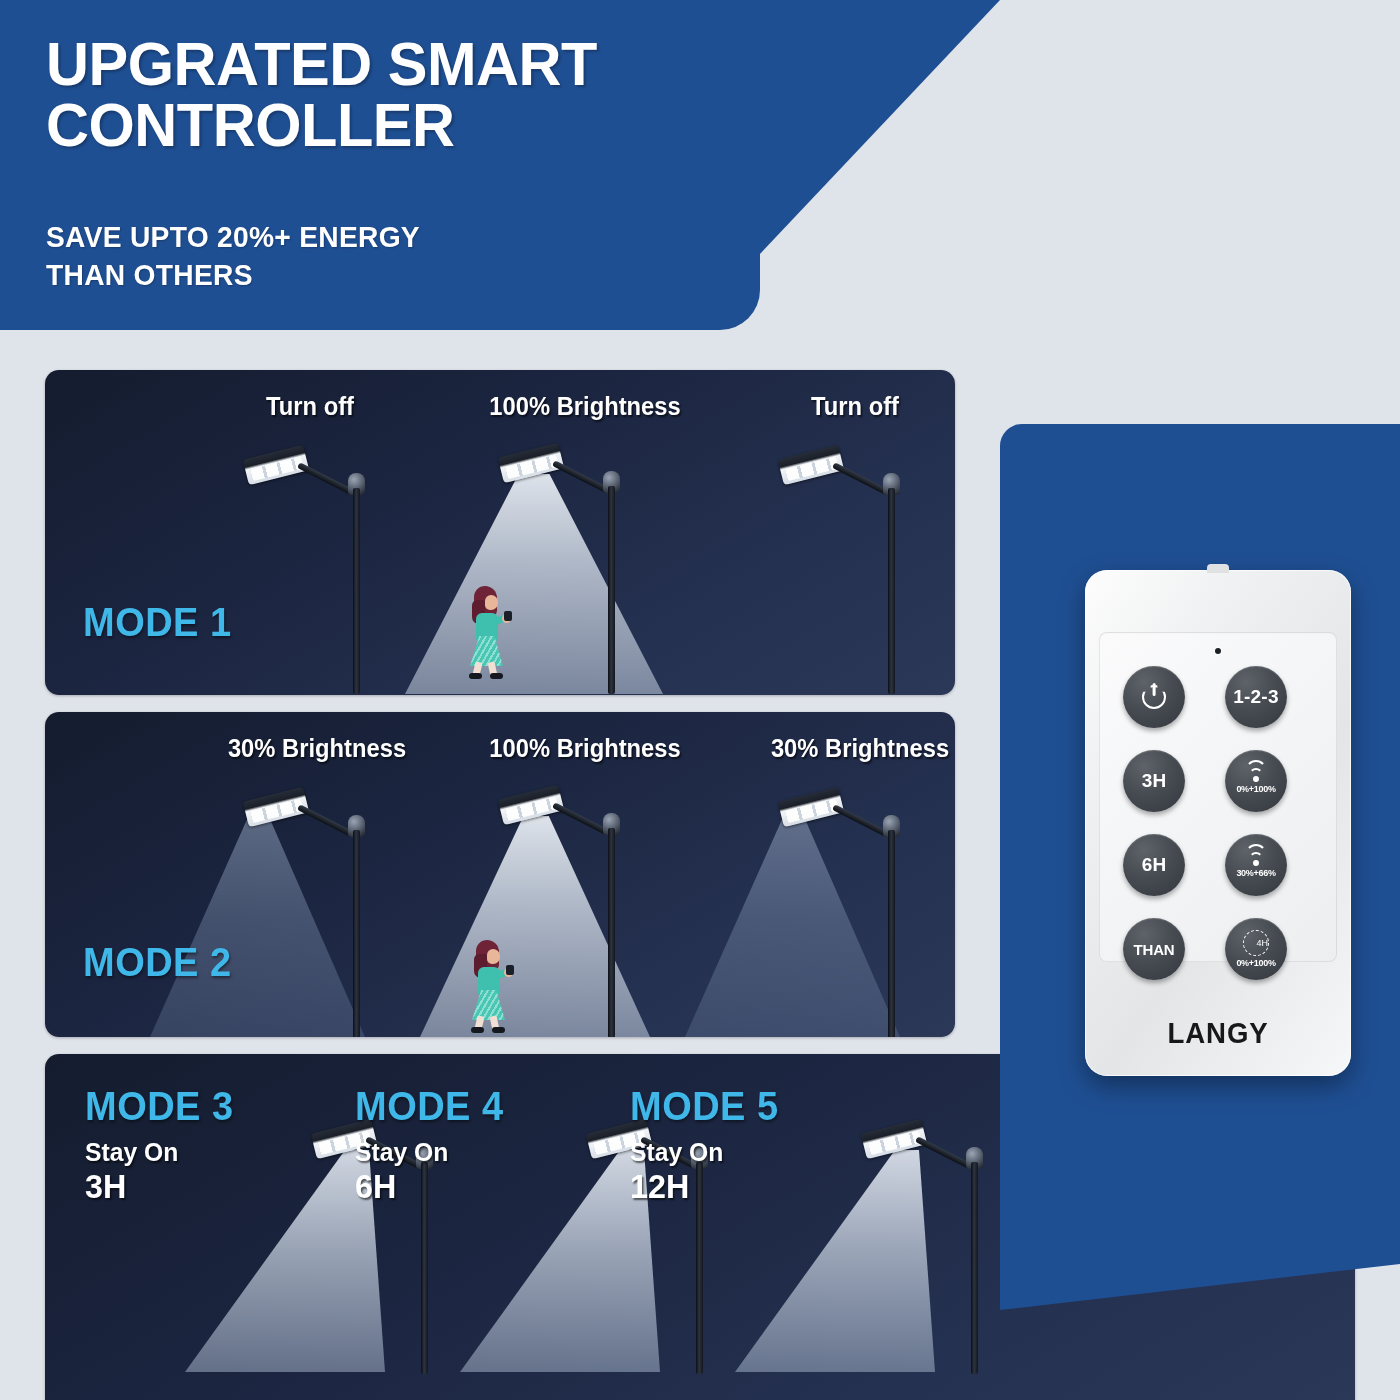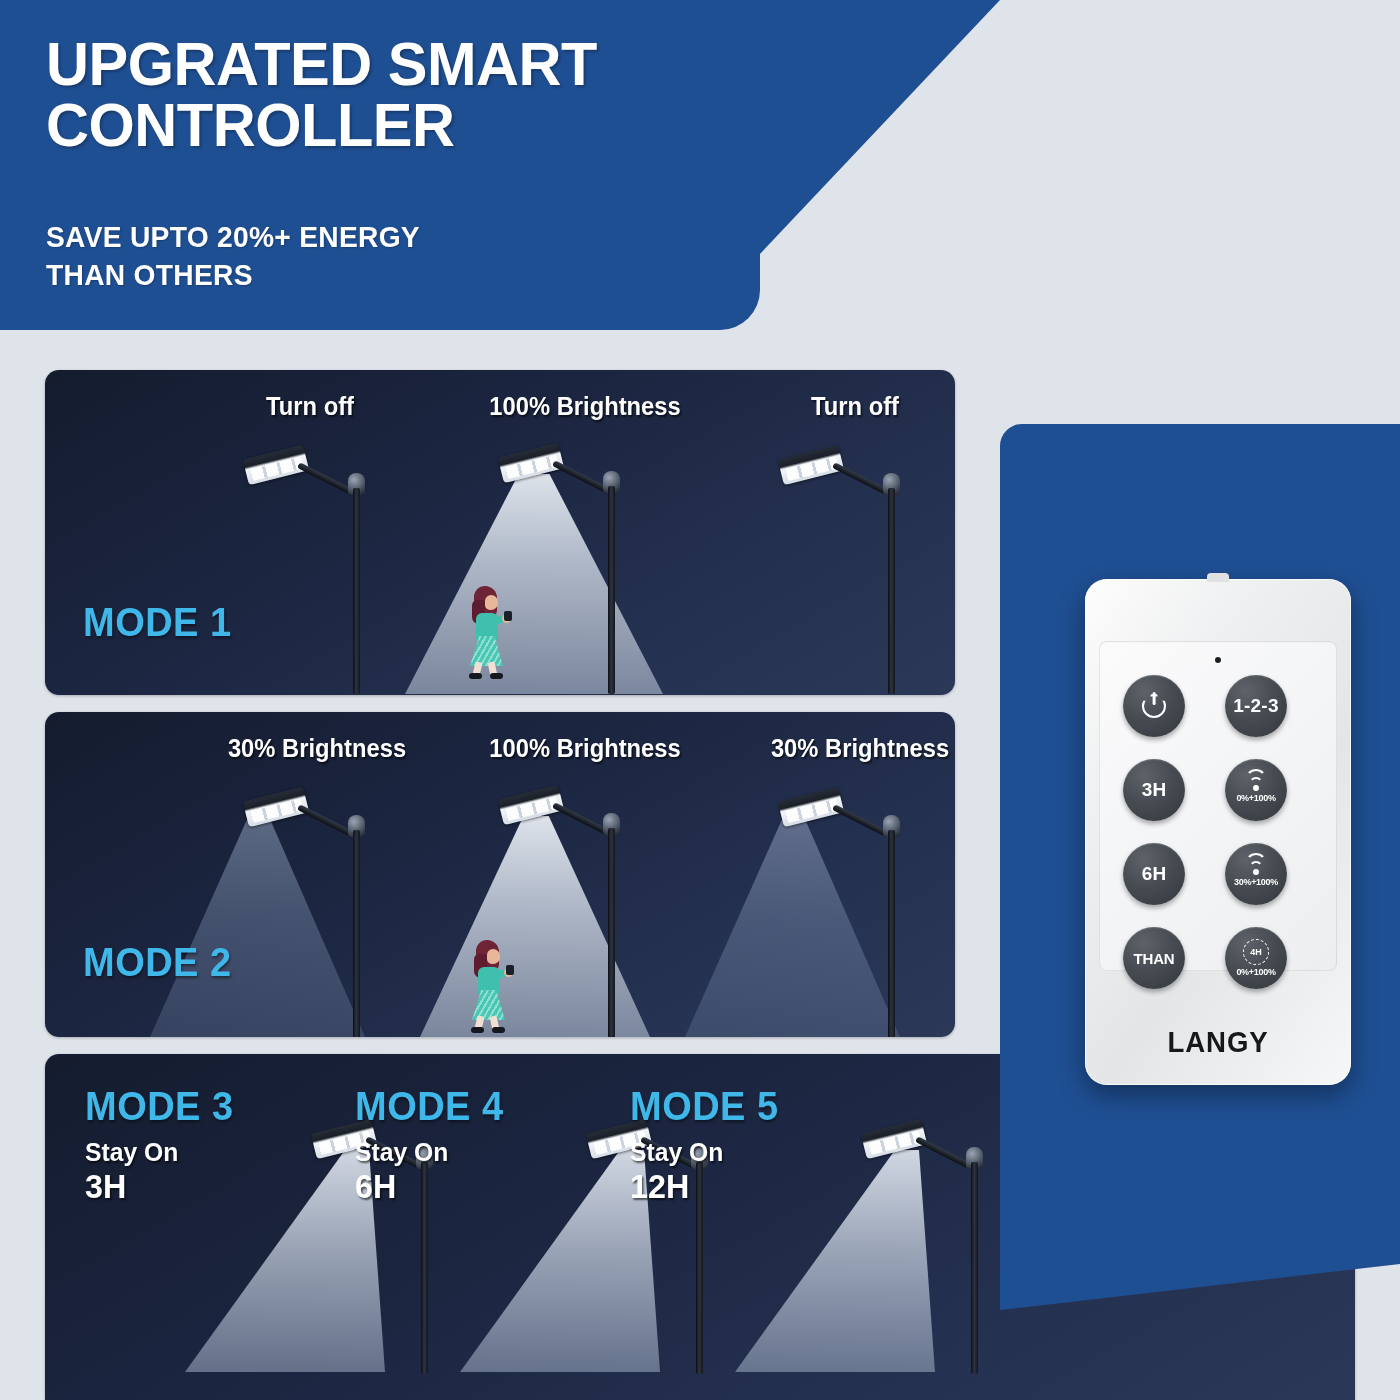--- a/index.html
+++ b/index.html
@@ -179,21 +179,20 @@
     -webkit-clip-path: polygon(0 0, 400px 0, 400px 840px, 0 886px);
     clip-path: polygon(0 0, 400px 0, 400px 840px, 0 886px);
     z-index:4;
   }
   .remote {
     position:absolute; left:1085px; top:570px; width:266px; height:506px;
     background:linear-gradient(125deg,#fdfdfd 0%,#f0f1f2 25%,#e3e5e7 60%,#f6f7f8 100%);
     border-radius:22px;
     box-shadow:0 10px 26px rgba(0,0,0,0.38), inset 0 0 0 1px rgba(255,255,255,0.7);
     z-index:9;
-    margin-top:9px;
   }
   .remote-nub {
     position:absolute; left:50%; top:-6px; transform:translateX(-50%);
     width:22px; height:9px; background:#dfe1e3; border-radius:4px 4px 0 0;
   }
   .remote-panel {
     position:absolute; left:14px; top:62px; right:14px; height:330px;
     border-radius:8px;
     background:linear-gradient(135deg,#fbfbfc,#eceef0);
     box-shadow:inset 0 0 0 1px rgba(0,0,0,0.07), inset 0 1px 2px rgba(0,0,0,0.05);
@@ -230,22 +229,22 @@
     border-radius:50%;
   }
   .wifi-ico i:nth-child(1){ width:22px; height:22px; }
   .wifi-ico i:nth-child(2){ width:14px; height:14px; }
   .wifi-ico i:nth-child(3){ width:6px; height:6px; border-bottom-color:#fff;
     border-left-color:#fff; border-right-color:#fff; background:#fff; }
 
   .clock-ico {
     width:26px; height:26px; border-radius:50%;
     border:1.6px dashed #ffffff;
-    display:flex; align-items:center; justify-content:center;
-    font-size:9px; font-weight:bold; color:#fff;
+    display:flex; align-items:center; justify-content:flex-end;
+    font-size:9px; font-weight:normal; color:#fff;
   }
   .power-ico { position:relative; width:24px; height:24px; }
   .power-ico .ring {
     position:absolute; inset:0; border:2.6px solid #fff; border-radius:50%;
     clip-path: polygon(0 28%, 36% 28%, 36% 0, 64% 0, 64% 28%, 100% 28%, 100% 100%, 0 100%);
   }
   .power-ico .bar {
     position:absolute; left:50%; top:-2px; transform:translateX(-50%);
     width:2.8px; height:13px; background:#fff; border-radius:2px;
   }
@@ -463,21 +462,21 @@
       <div class="btn col-l row-3">
         <span class="txt">6H</span>
       </div>
 
       <div class="btn col-r row-3">
         <span class="glyph wifi-ico">
             <i></i>
             <i></i>
             <i></i>
           </span>
-        <span class="sub">30%+100%</span>
+        <span class="sub">30%+66%</span>
       </div>
 
       <div class="btn col-l row-4">
         <span class="txt small">THAN</span>
       </div>
 
       <div class="btn col-r row-4">
         <span class="glyph clock-ico">
           <span>4H</span>
         </span>

